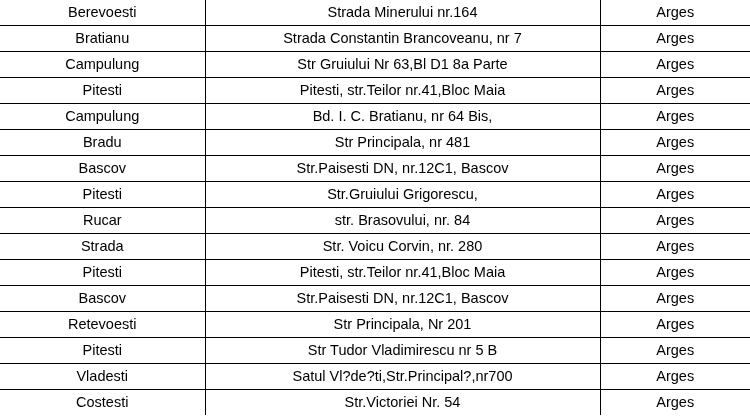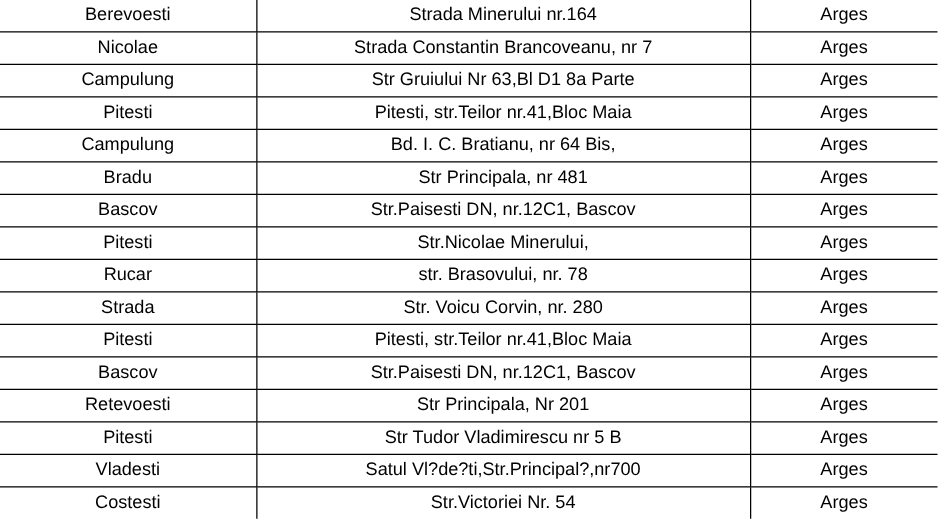--- a/index.html
+++ b/index.html
@@ -58,21 +58,21 @@
       <col class="col-address">
       <col class="col-county">
     </colgroup>
     <tbody>
       <tr>
         <td>Berevoesti</td>
         <td>Strada Minerului nr.164</td>
         <td>Arges</td>
       </tr>
       <tr>
-        <td>Nicolae</td>
+        <td>Bratianu</td>
         <td>Strada Constantin Brancoveanu, nr 7</td>
         <td>Arges</td>
       </tr>
       <tr>
         <td>Campulung</td>
         <td>Str Gruiului Nr 63,Bl D1 8a Parte</td>
         <td>Arges</td>
       </tr>
       <tr>
         <td>Pitesti</td>
@@ -89,26 +89,26 @@
         <td>Str Principala, nr 481</td>
         <td>Arges</td>
       </tr>
       <tr>
         <td>Bascov</td>
         <td>Str.Paisesti DN, nr.12C1, Bascov</td>
         <td>Arges</td>
       </tr>
       <tr>
         <td>Pitesti</td>
-        <td>Str.Nicolae Minerului,</td>
+        <td>Str.Gruiului Grigorescu,</td>
         <td>Arges</td>
       </tr>
       <tr>
         <td>Rucar</td>
-        <td>str. Brasovului, nr. 78</td>
+        <td>str. Brasovului, nr. 84</td>
         <td>Arges</td>
       </tr>
       <tr>
         <td>Strada</td>
         <td>Str. Voicu Corvin, nr. 280</td>
         <td>Arges</td>
       </tr>
       <tr>
         <td>Pitesti</td>
         <td>Pitesti, str.Teilor nr.41,Bloc Maia</td>

